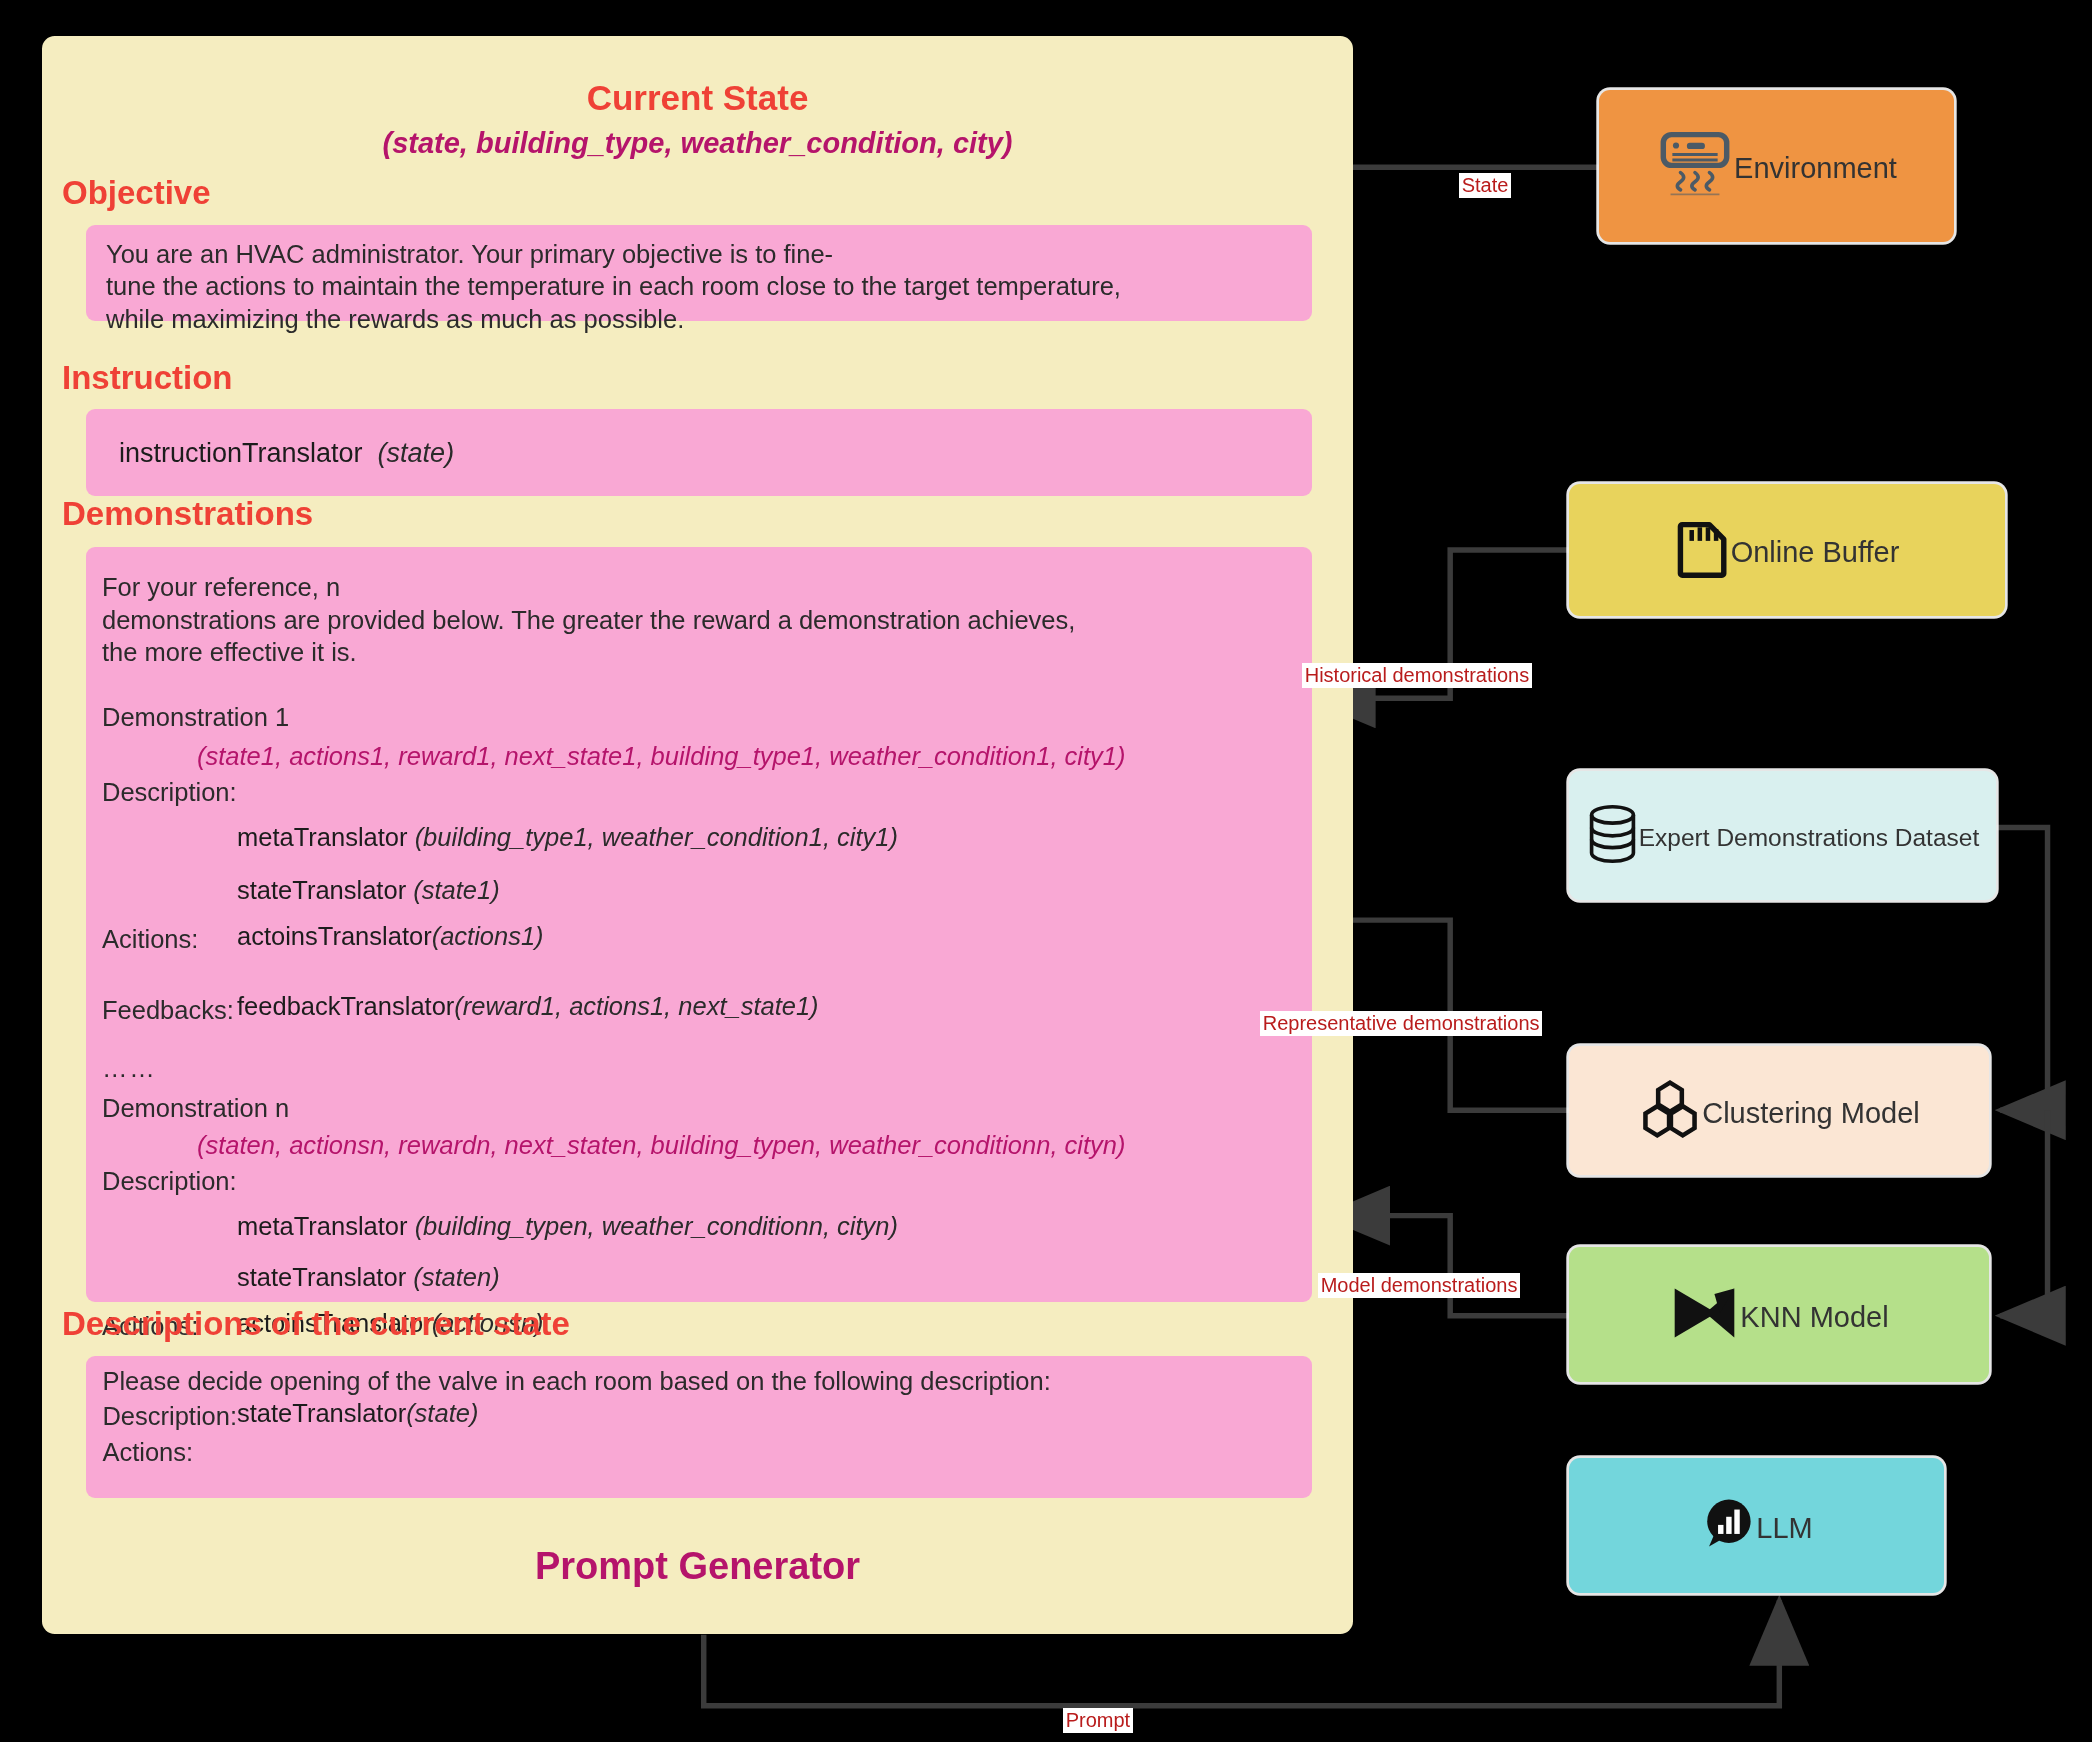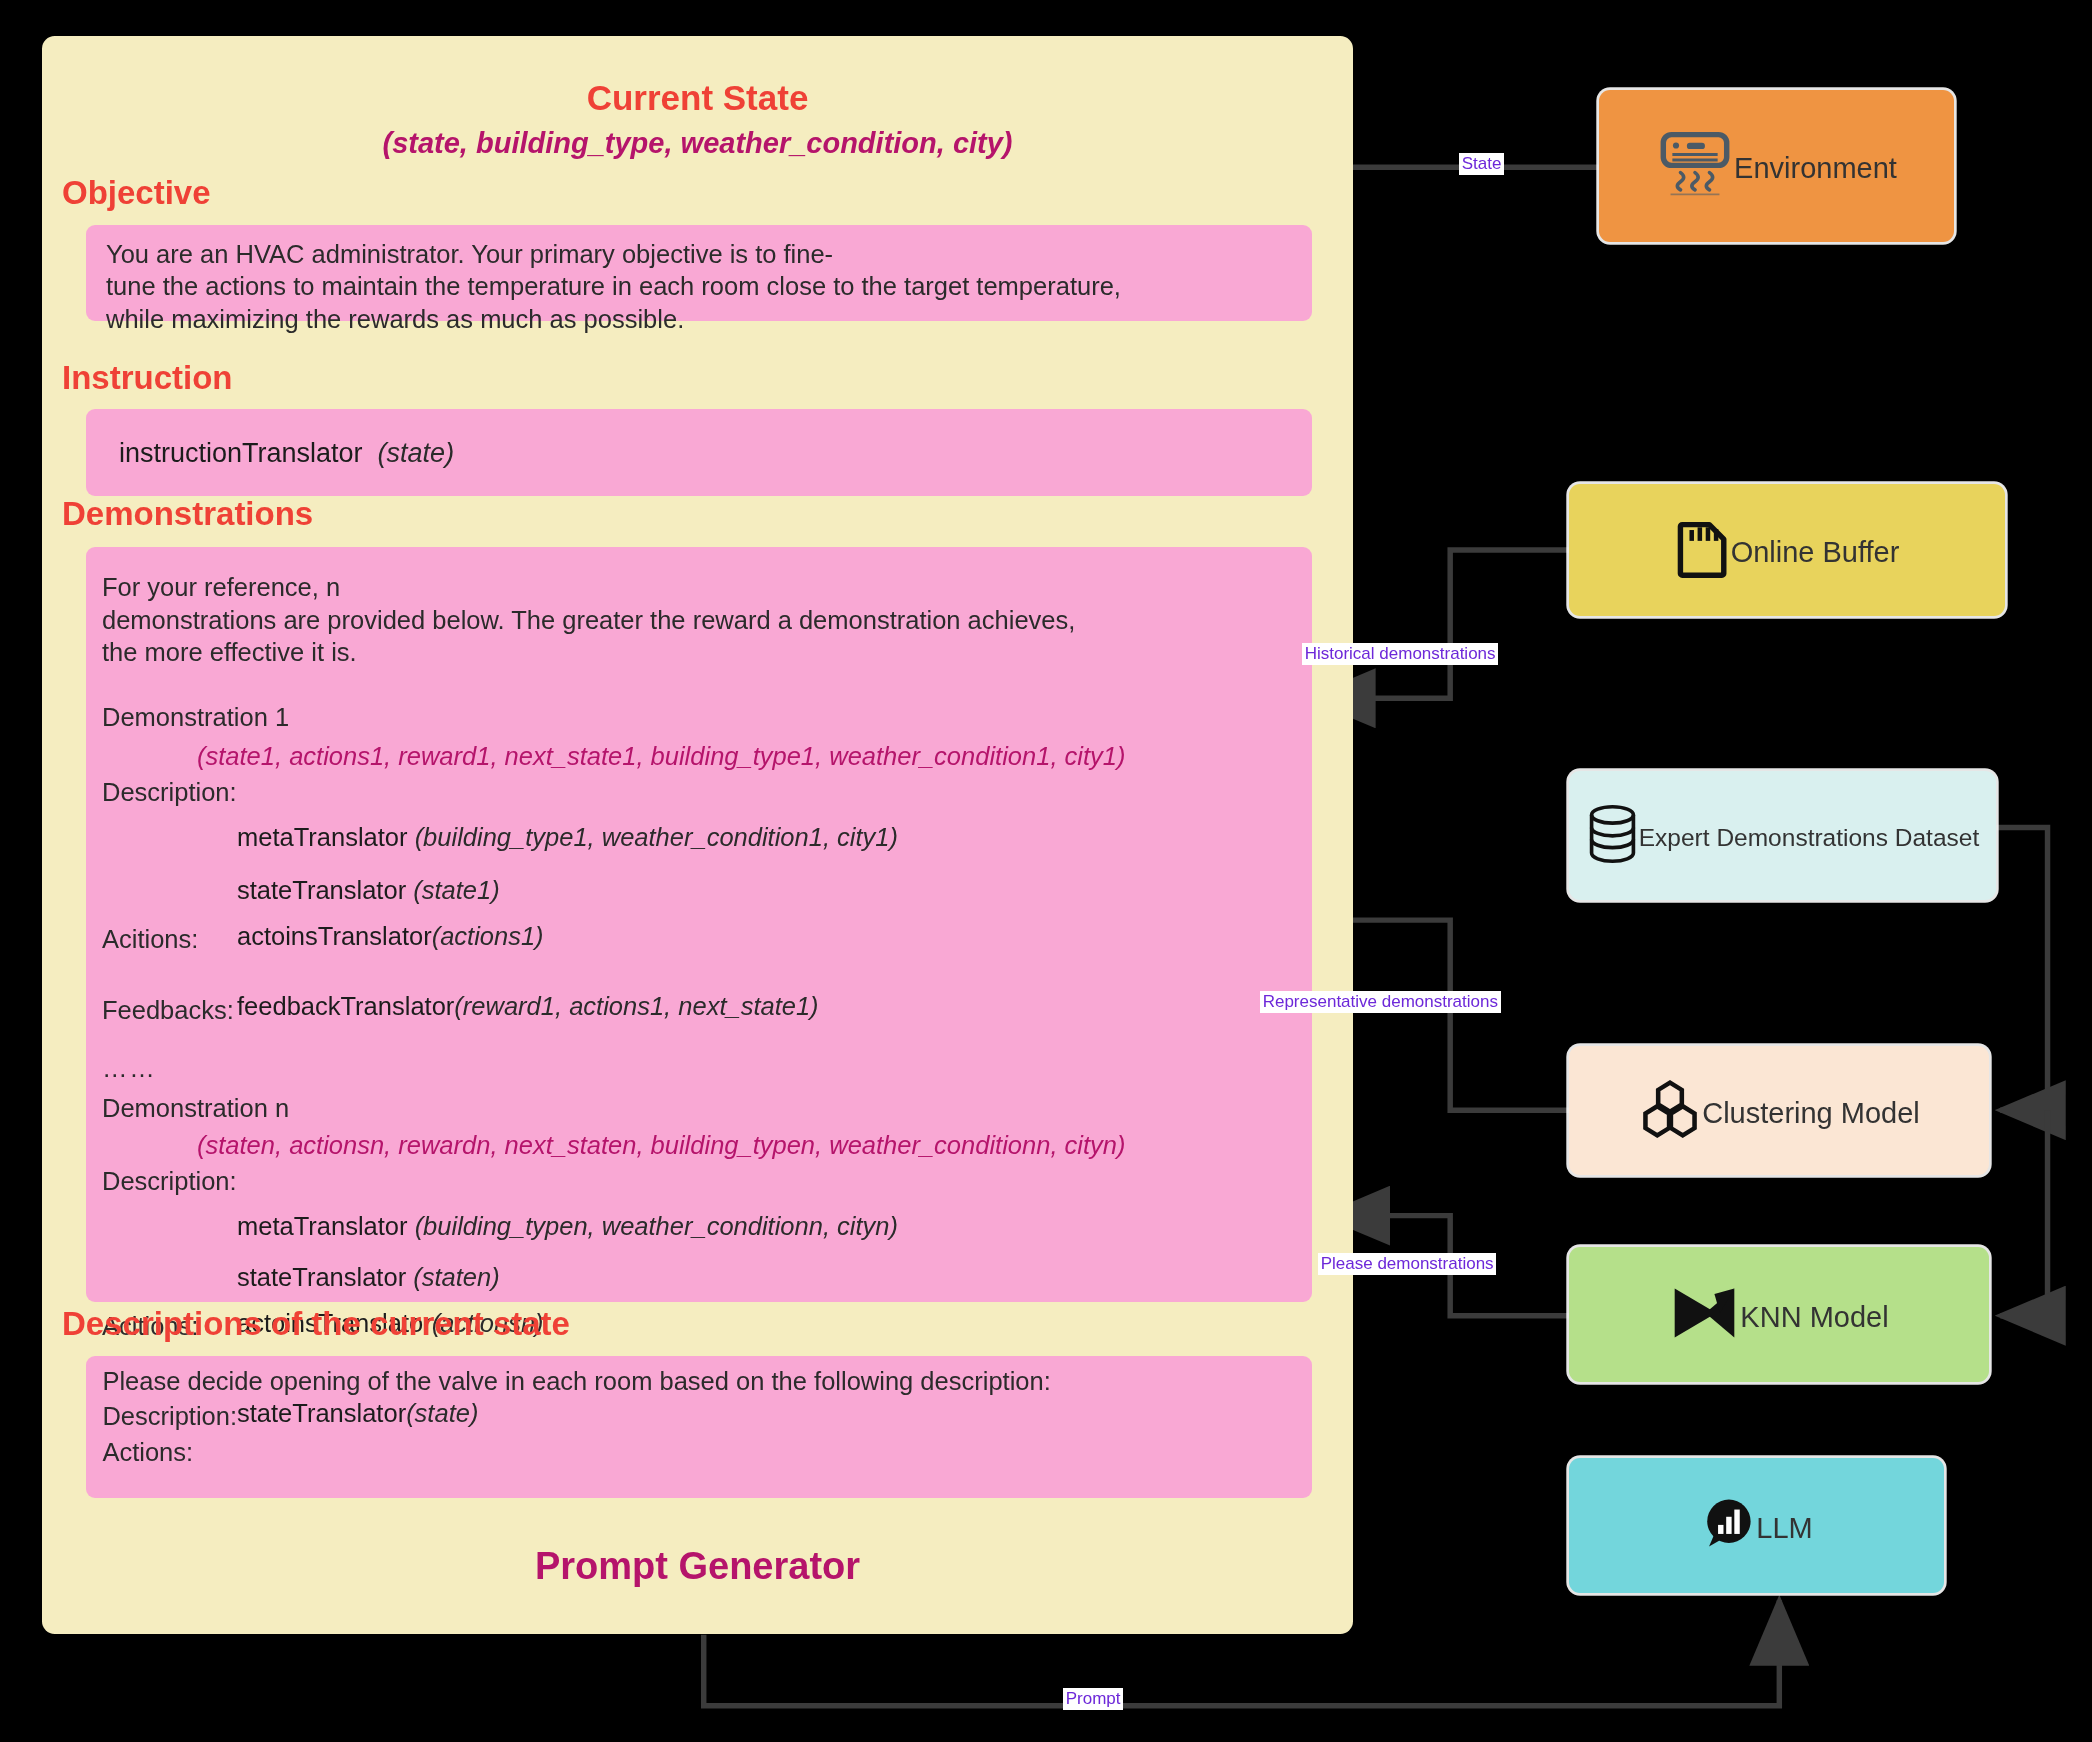--- a/index.html
+++ b/index.html
@@ -69,22 +69,22 @@
   #dataset-node{left:1569px;top:771px;width:427px;height:129px;background:#d9f0ef;}
   #cluster-node{left:1569px;top:1046px;width:420px;height:129px;background:#fbe6d4;}
   #knn-node{left:1569px;top:1247px;width:420px;height:135px;background:#b5e08a;}
   #llm-node{left:1569px;top:1458px;width:375px;height:135px;background:#73d6dc;}
 
   
   #wires{position:absolute;left:0;top:0;width:2093px;height:1743px;}
 
   
   .wire-label{
-    position:absolute;background:#fff;color:#6d28d9;font-size:17px;
-    padding:0.9px 2.7px;white-space:nowrap;line-height:1.18;
+    position:absolute;background:#fff;color:#b91c1c;font-size:20px;
+    padding:0.9px 2.7px;white-space:nowrap;line-height:1.18;margin-top:20px;
   }
   #lbl-state{left:1459px;top:153px;}
   #lbl-hist{left:1302px;top:643px;}
   #lbl-rep{left:1260px;top:991px;}
   #lbl-expert{left:1318px;top:1253px;}
   #lbl-prompt{left:1063px;top:1688px;}
 </style>
 </head>
 <body>
 
@@ -259,15 +259,15 @@
       <rect x="29" y="23" width="6" height="19" fill="#fff"></rect>
       <rect x="38" y="15" width="6" height="27" fill="#fff"></rect>
     </svg>
   </span>
   <span class="node-label">LLM</span>
 </div>
 
 <div class="wire-label" id="lbl-state">State</div>
 <div class="wire-label" id="lbl-hist">Historical demonstrations</div>
 <div class="wire-label" id="lbl-rep">Representative demonstrations</div>
-<div class="wire-label" id="lbl-expert">Please demonstrations</div>
+<div class="wire-label" id="lbl-expert">Model demonstrations</div>
 <div class="wire-label" id="lbl-prompt">Prompt</div>
 
 
 </body></html>

